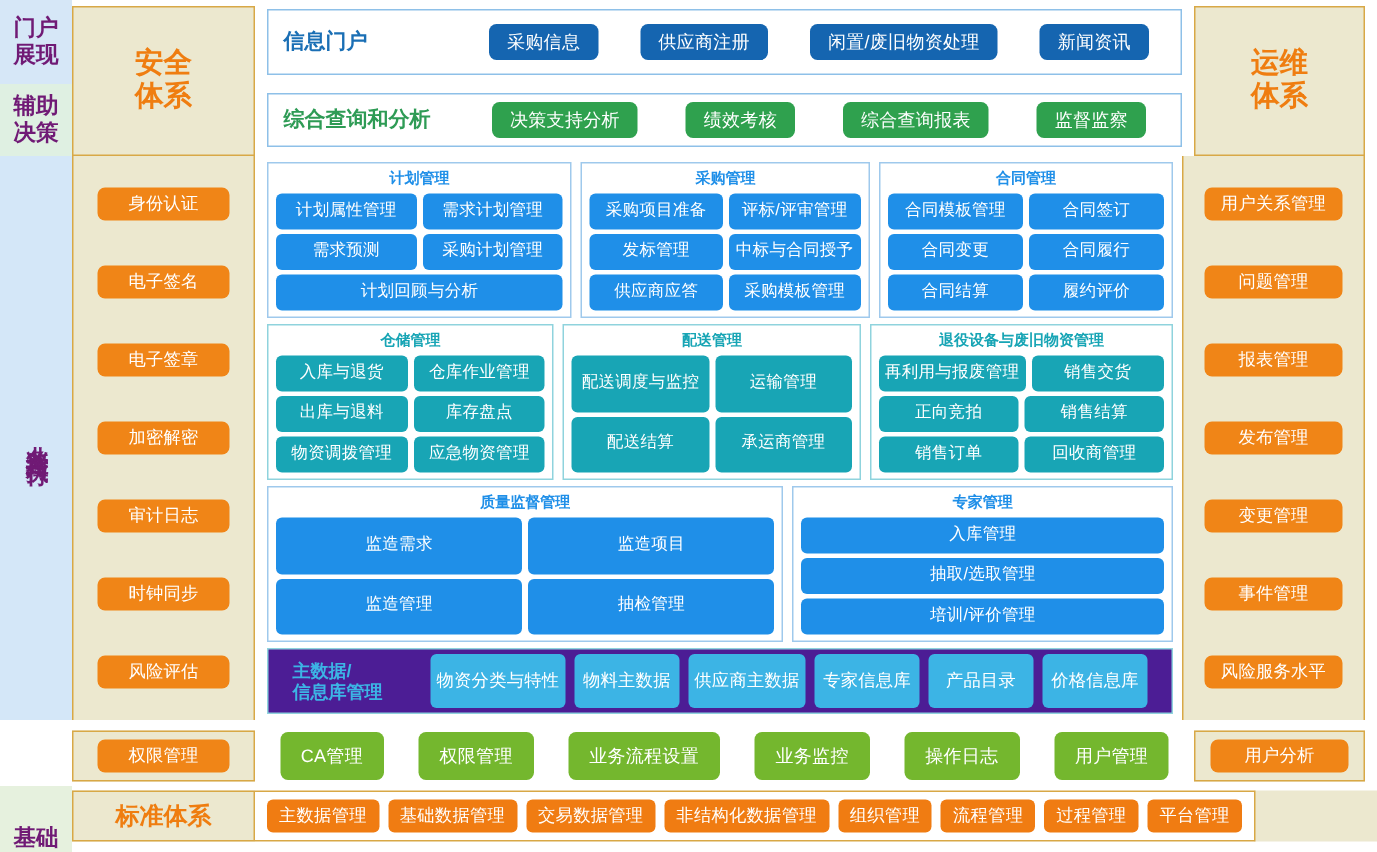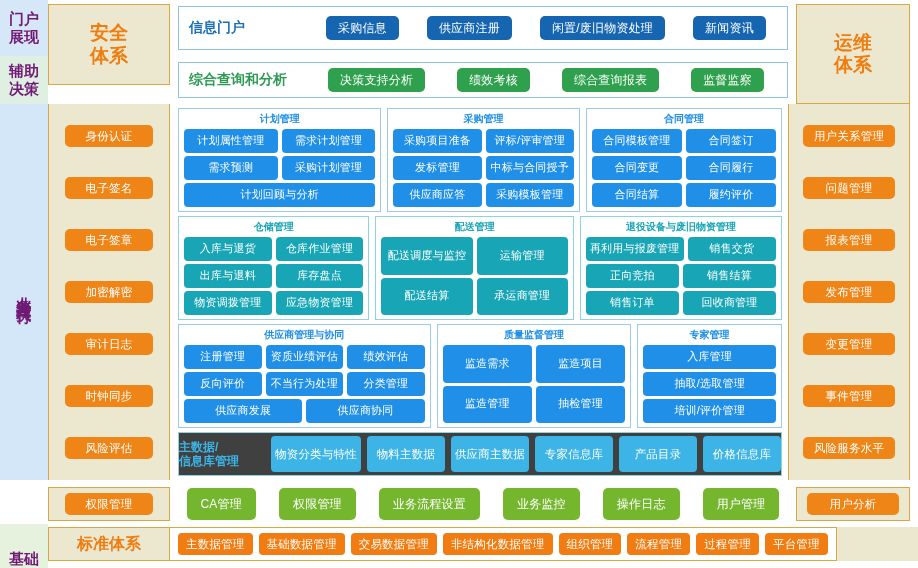--- a/index.html
+++ b/index.html
@@ -63,21 +63,21 @@
   }
   .leftlabel.portal { background: #d6e7f7; }
   .leftlabel.aux    { background: #dff0e2; }
   .leftlabel.biz    { background: #d4e7f8; }
   .leftlabel.base   { background: #e6f1de; margin-top: 44px; }
 
   
   .security-col {
     position: absolute;
     left: 48px; top: 4px;
-    width: 122px; height: 81px;
+    width: 122px; height: 100px;
     background: #ece8cf;
     border: 1px solid #d8a846;
     display: flex;
     align-items: center;
     justify-content: center;
     z-index: 4;
   }
   .security-col .vtext {
     color: #ef7d10;
     font-size: 19px;
@@ -210,24 +210,24 @@
   .brow {
     display: flex;
     gap: 4px;
     flex: 1;
   }
   .brow > .pill { flex: 1; height: auto; min-height: 18px; }
 
   
   .masterstrip {
     border: 1px solid #8fd3dd;
-    background: #404040;
-    display: flex;
-    align-items: center;
-    padding: 4px 0;
+    background: #4c1d95;
+    display: flex;
+    align-items: center;
+    padding: 4px 16px;
     gap: 6px;
     height: 44px;
     flex: none;
   }
   .masterstrip .mtitle {
     color: #3cb4e5;
     font-size: 12px;
     font-weight: bold;
     line-height: 1.2;
     width: 86px;
@@ -461,39 +461,20 @@
                 <div class="pill teal">销售结算</div>
               </div>
               <div class="brow">
                 <div class="pill teal">销售订单</div>
                 <div class="pill teal">回收商管理</div>
               </div>
             </div>
           </div>
         </div>
       <div class="panelrow">
-          <div class="panel" style="flex: 1.45 1 0%;">
-            <div class="panel-title blue">供应商管理与协同</div>
-            <div class="panel-body">
-              <div class="brow">
-                <div class="pill blue">注册管理</div>
-                <div class="pill blue">资质业绩评估</div>
-                <div class="pill blue">绩效评估</div>
-              </div>
-              <div class="brow">
-                <div class="pill blue">反向评价</div>
-                <div class="pill blue">不当行为处理</div>
-                <div class="pill blue">分类管理</div>
-              </div>
-              <div class="brow">
-                <div class="pill blue">供应商发展</div>
-                <div class="pill blue">供应商协同</div>
-              </div>
-            </div>
-          </div>
           <div class="panel" style="flex: 1.1 1 0%;">
             <div class="panel-title blue">质量监督管理</div>
             <div class="panel-body">
               <div class="brow">
                 <div class="pill blue">监造需求</div>
                 <div class="pill blue">监造项目</div>
               </div>
               <div class="brow">
                 <div class="pill blue">监造管理</div>
                 <div class="pill blue">抽检管理</div>

